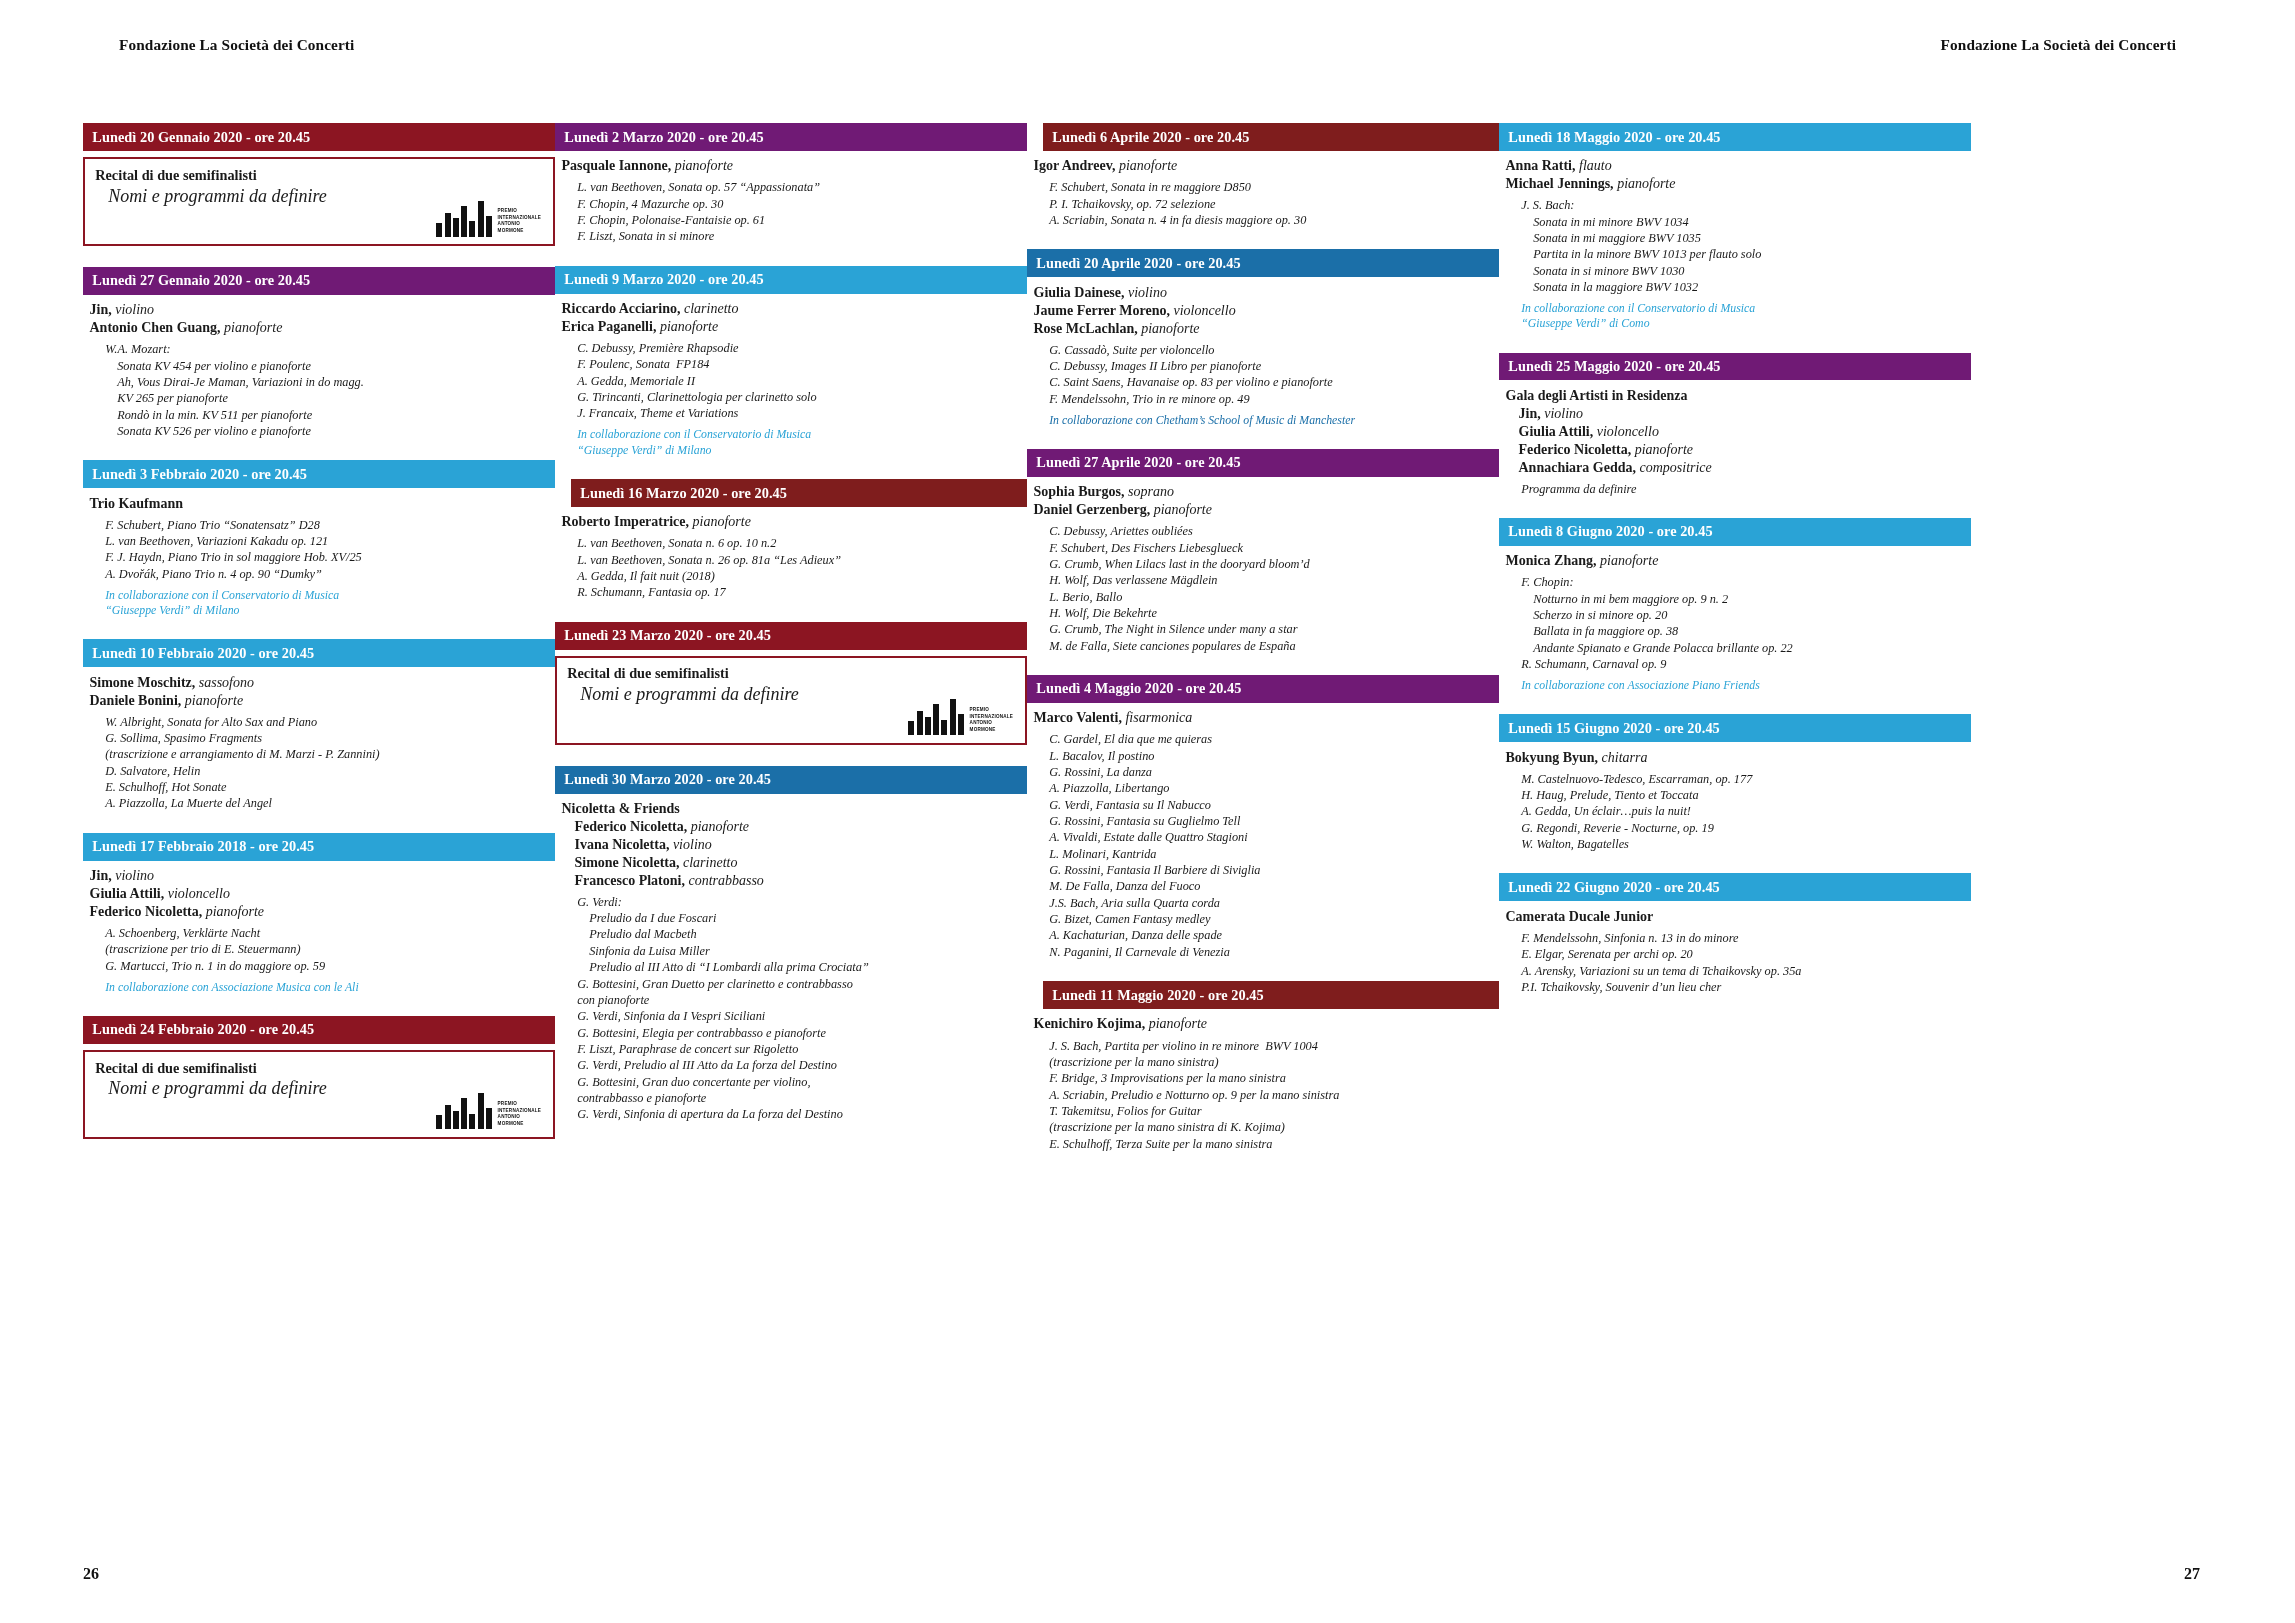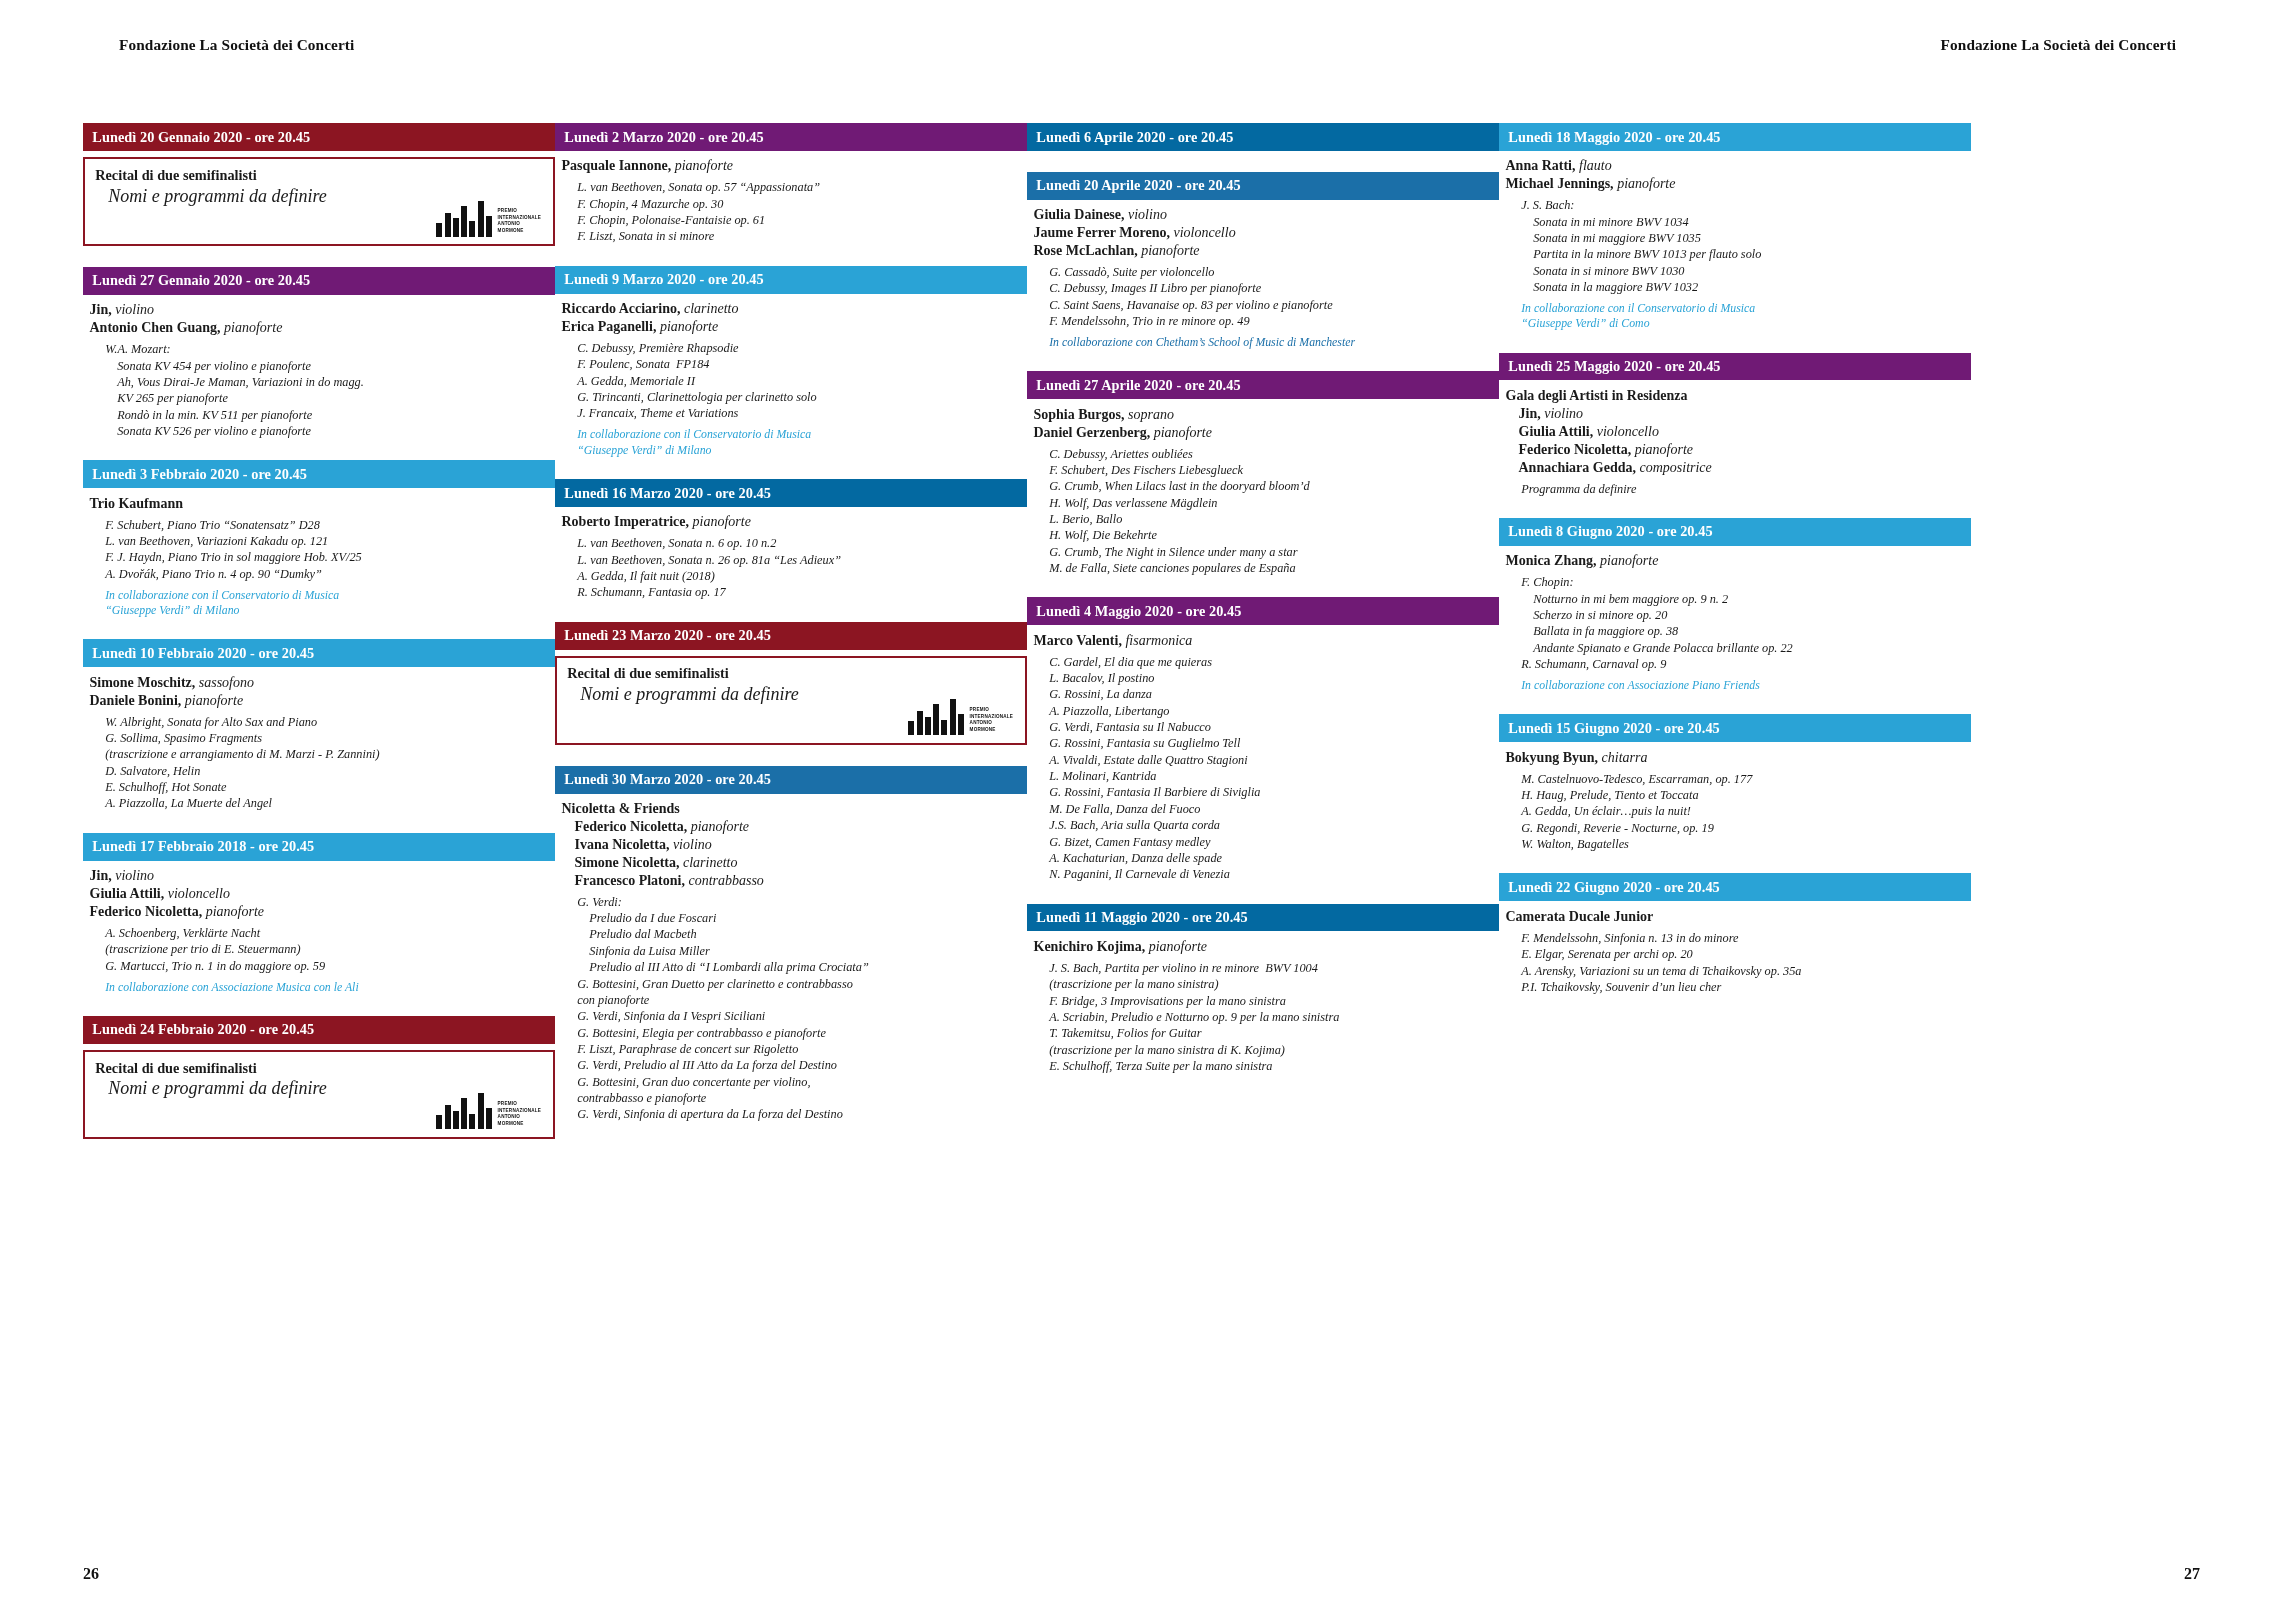--- a/index.html
+++ b/index.html
@@ -58,21 +58,21 @@
     font-size:14.3px;
     line-height:1;
     padding:6.5px 9.3px 7px 9.3px;
     margin-bottom:6.5px;
     letter-spacing:0.05px;
   }
   .bar.lightblue  { background:#2aa3d6; }
   .bar.midblue    { background:#1b6fa8; }
   .bar.navy       { background:#701a75; }
   .bar.darkred    { background:#8c1522; }
-  .bar.teal       { background:#0369a1; }
+  .bar.teal       { background:#7f1d1d;margin-left:16px; }
 
   .body { padding:0 2.8px 0 6.5px; }
 
   .perf {
     font-size:14px;
     font-weight:bold;
     line-height:1.28;
     margin:0;
   }
   .perf .role { font-weight:normal; font-style:italic; }
@@ -328,20 +328,28 @@
               <div>G. Bottesini, Gran duo concertante per violino,</div>
               <div>contrabbasso e pianoforte</div>
               <div>G. Verdi, Sinfonia di apertura da La forza del Destino</div>
             </div>
           </div>
         </div>
       </div>
       <div class="col">
         <div class="entry">
           <div class="bar teal">Lunedì 6 Aprile 2020 - ore 20.45</div>
+          <div class="body">
+            <div class="perf"><span>Igor Andreev,</span> <span class="role">pianoforte</span></div>
+            <div class="prog">
+              <div>F. Schubert, Sonata in re maggiore D850</div>
+              <div>P. I. Tchaikovsky, op. 72 selezione</div>
+              <div>A. Scriabin, Sonata n. 4 in fa diesis maggiore op. 30</div>
+            </div>
+          </div>
         </div>
         <div class="entry">
           <div class="bar midblue">Lunedì 20 Aprile 2020 - ore 20.45</div>
           <div class="body">
             <div class="perf"><span>Giulia Dainese,</span> <span class="role">violino</span></div>
             <div class="perf"><span>Jaume Ferrer Moreno,</span> <span class="role">violoncello</span></div>
             <div class="perf"><span>Rose McLachlan,</span> <span class="role">pianoforte</span></div>
             <div class="prog">
               <div>G. Cassadò, Suite per violoncello</div>
               <div>C. Debussy, Images II Libro per pianoforte</div>

